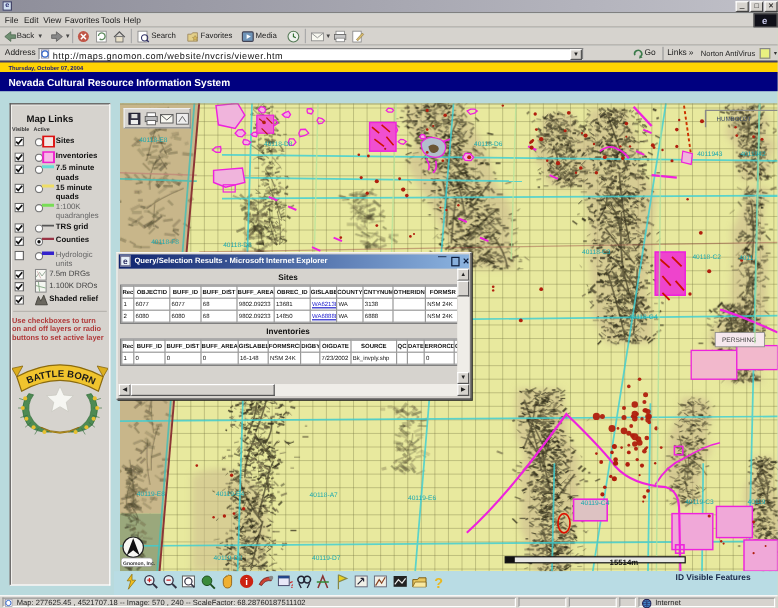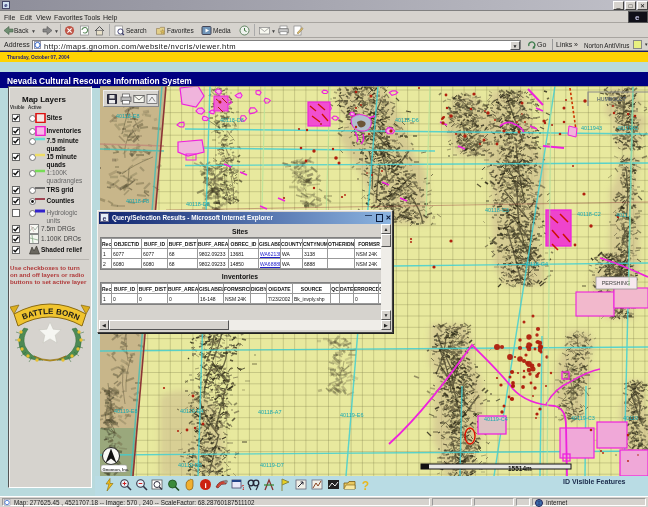--- a/index.html
+++ b/index.html
@@ -104,21 +104,21 @@
     </div>
     <div class="abs" style="left:293px;top:2px;width:11px;height:11px">
       <svg width="11" height="11">
         <rect x="1" y="1" width="7" height="9" fill="#fff" stroke="#888" stroke-width="0.7"></rect>
         <path d="M4,8 L9,2.5 L10,3.8 L5.2,9 Z" fill="#d9bc6a" stroke="#8a7340" stroke-width="0.5"></path>
       </svg>
     </div>
   </div>
 <div class="abs gray" style="left:0;top:38px;width:648px;height:13px;border-bottom:1px solid #888">
  <span class="abs" style="left:4px;top:3px;font-size:7px;color:#222">Address</span>
- <div class="abs" style="left:32px;top:1.5px;width:489px;height:10px;background:#fff;border:1px solid #808080;border-bottom-color:#fff">
+ <div class="abs" style="left:32px;top:1.5px;width:454px;height:10px;background:#fff;border:1px solid #808080;border-bottom-color:#fff">
    <div class="abs" style="left:1px;top:0.5px;width:8px;height:8px">
         <svg width="8" height="8">
           <rect x="0.5" y="0.5" width="6" height="7" fill="#fff" stroke="#99a"></rect>
           <circle cx="3.5" cy="4" r="2.6" fill="none" stroke="#3366cc" stroke-width="1"></circle>
         </svg>
       </div>
    <span class="abs" style="left:11px;top:1px;font-size:7.6px;letter-spacing:0.42px;color:#111">http://maps.gnomon.com/website/nvcris/viewer.htm</span>
    <div class="abs" style="right:0;top:0;width:10px;height:9px;background:#d6d3ce;border:1px solid #fff;border-right-color:#555;border-bottom-color:#555;font-size:5px;text-align:center;line-height:8px;color:#222">▼</div>
  </div>
  <div class="abs" style="left:527px;top:2px;width:22px;height:10px">
@@ -131,21 +131,21 @@
  <div class="abs" style="left:552px;top:1px;width:1px;height:11px;background:#999"></div>
  <span class="abs" style="left:556px;top:3px;font-size:7px;color:#222">Links</span>
  <span class="abs" style="left:574px;top:2.5px;font-size:7px;color:#222">»</span>
  <span class="abs" style="left:584px;top:3.5px;font-size:6.3px;color:#222">Norton AntiVirus</span>
  <div class="abs" style="left:633px;top:2px;width:9px;height:9px;background:#e8f080;border:1px solid #888"></div>
  <span class="abs" style="left:644px;top:4px;font-size:4.5px;color:#333">▼</span>
 </div>
 <div class="abs" style="left:0;top:51px;width:648px;height:11px;background:#ffd303;border-top:1px solid #1a1a6e">
  <span class="abs" style="left:7px;top:3px;font-size:4.8px;font-weight:bold;color:#1a1a7a">Thursday, October 07, 2004</span>
 </div>
-<div class="abs" style="left:0;top:72px;width:648px;height:16px;background:#000080">
+<div class="abs" style="left:0;top:60px;width:648px;height:16px;background:#000080">
  <span class="abs" style="left:7px;top:3.5px;font-size:8.4px;font-weight:bold;color:#fff">Nevada Cultural Resource Information System</span>
 </div>
 <svg class="abs" style="left:100px;top:86px" width="548" height="390" viewBox="0 0 548 390">
     <rect x="0" y="0" width="548" height="390" fill="#e8e99e"></rect>
     <path d="M2.5,0 V390 M13.8,0 V390 M25.1,0 V390 M36.4,0 V390 M47.7,0 V390 M59.0,0 V390 M70.3,0 V390 M81.6,0 V390 M92.9,0 V390 M104.2,0 V390 M115.5,0 V390 M126.8,0 V390 M138.1,0 V390 M149.4,0 V390 M160.7,0 V390 M172.0,0 V390 M183.3,0 V390 M194.6,0 V390 M205.9,0 V390 M217.2,0 V390 M228.5,0 V390 M239.8,0 V390 M251.1,0 V390 M262.4,0 V390 M273.7,0 V390 M285.0,0 V390 M296.3,0 V390 M307.6,0 V390 M318.9,0 V390 M330.2,0 V390 M341.5,0 V390 M352.8,0 V390 M364.1,0 V390 M375.4,0 V390 M386.7,0 V390 M398.0,0 V390 M409.3,0 V390 M420.6,0 V390 M431.9,0 V390 M443.2,0 V390 M454.5,0 V390 M465.8,0 V390 M477.1,0 V390 M488.4,0 V390 M499.7,0 V390 M511.0,0 V390 M522.3,0 V390 M533.6,0 V390 M544.9,0 V390 M0,4.0 H548 M0,15.3 H548 M0,26.6 H548 M0,37.9 H548 M0,49.2 H548 M0,60.5 H548 M0,71.8 H548 M0,83.1 H548 M0,94.4 H548 M0,105.7 H548 M0,117.0 H548 M0,128.3 H548 M0,139.6 H548 M0,150.9 H548 M0,162.2 H548 M0,173.5 H548 M0,184.8 H548 M0,196.1 H548 M0,207.4 H548 M0,218.7 H548 M0,230.0 H548 M0,241.3 H548 M0,252.6 H548 M0,263.9 H548 M0,275.2 H548 M0,286.5 H548 M0,297.8 H548 M0,309.1 H548 M0,320.4 H548 M0,331.7 H548 M0,343.0 H548 M0,354.3 H548 M0,365.6 H548 M0,376.9 H548 M0,388.2 H548" stroke="#70703f" stroke-width="0.55" opacity="0.52" fill="none"></path>
     <path d="M0,0 L66,0 L36,342 L0,342 Z" fill="#c8b68a"></path>
     <path d="M0,342 L36,342 L33,390 L0,390 Z" fill="#9aa87c"></path>
     <defs>
       <filter id="soft" x="-20%" y="-20%" width="140%" height="140%">
         <feGaussianBlur stdDeviation="3"></feGaussianBlur>
@@ -1189,21 +1189,21 @@
  <svg class="abs" style="left:29px;top:2px" width="12" height="12">
       <rect x="0.8" y="2.5" width="10.4" height="7" fill="#f8f8f0" stroke="#555" stroke-width="0.8"></rect>
       <path d="M0.8,2.5 L6,7 L11.2,2.5" stroke="#555" stroke-width="0.8" fill="none"></path>
     </svg>
  <svg class="abs" style="left:42px;top:2px" width="12" height="12">
       <rect x="1" y="1.5" width="10" height="9" fill="#eee" stroke="#666" stroke-width="0.8"></rect>
       <path d="M3,8.5 L6,4 L9,8.5" stroke="#666" stroke-width="0.8" fill="none"></path>
     </svg>
 </div>
 <div class="abs" style="left:8px;top:86px;width:84px;height:402px;background:#d6d3ce;border:1px solid #555;border-right-color:#fff;border-bottom-color:#fff;box-shadow:inset 1px 1px 0 #f2f1ee"></div>
-<div class="abs" style="left:22px;top:95px;font-size:8px;font-weight:bold;color:#111">Map Layers</div>
+<div class="abs" style="left:22px;top:95px;font-size:8px;font-weight:bold;color:#111">Map Links</div>
 <div class="abs" style="left:10px;top:105px;font-size:4.5px;font-weight:bold;color:#333">Visible</div>
 <div class="abs" style="left:28px;top:105px;font-size:4.5px;font-weight:bold;color:#333">Active</div>
 <div class="abs" style="left:12px;top:114px;width:8px;height:8px">
     <svg width="8" height="8">
       <rect x="0.5" y="0.5" width="7" height="7" fill="#fff" stroke="#666"></rect>
       <path d="M1.5,4 L3.2,5.8 L6.5,1.8" stroke="#111" stroke-width="1.4" fill="none"></path>
     </svg>
   </div>
 <div class="abs" style="left:29px;top:114.5px;width:7px;height:7px">
     <svg width="7" height="7">

